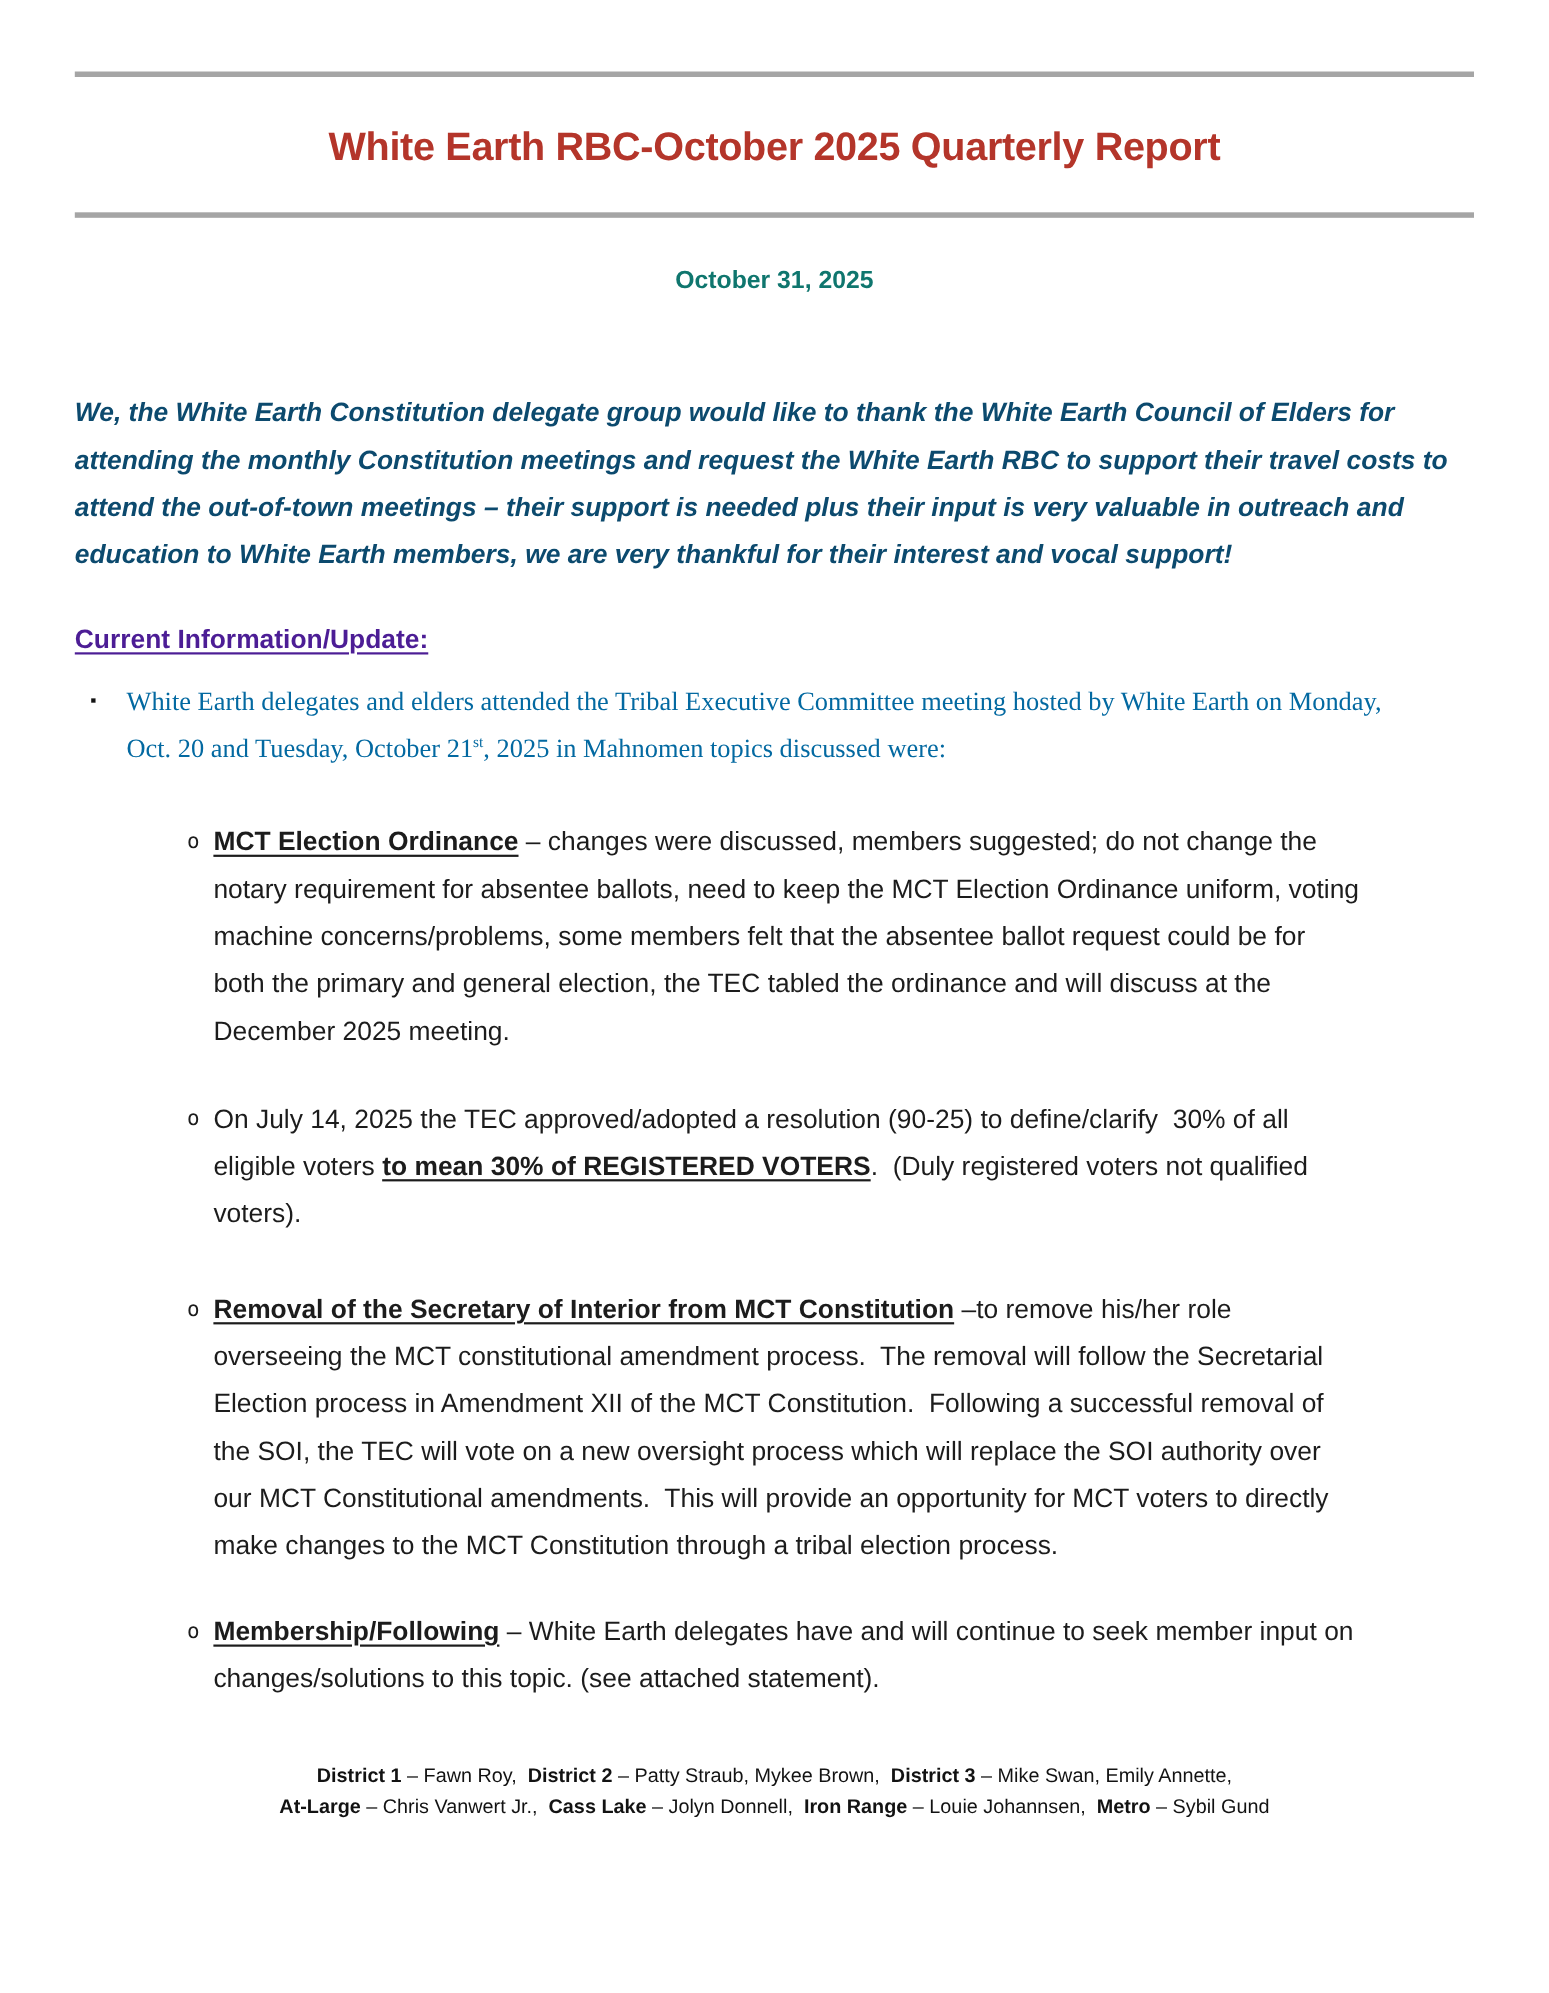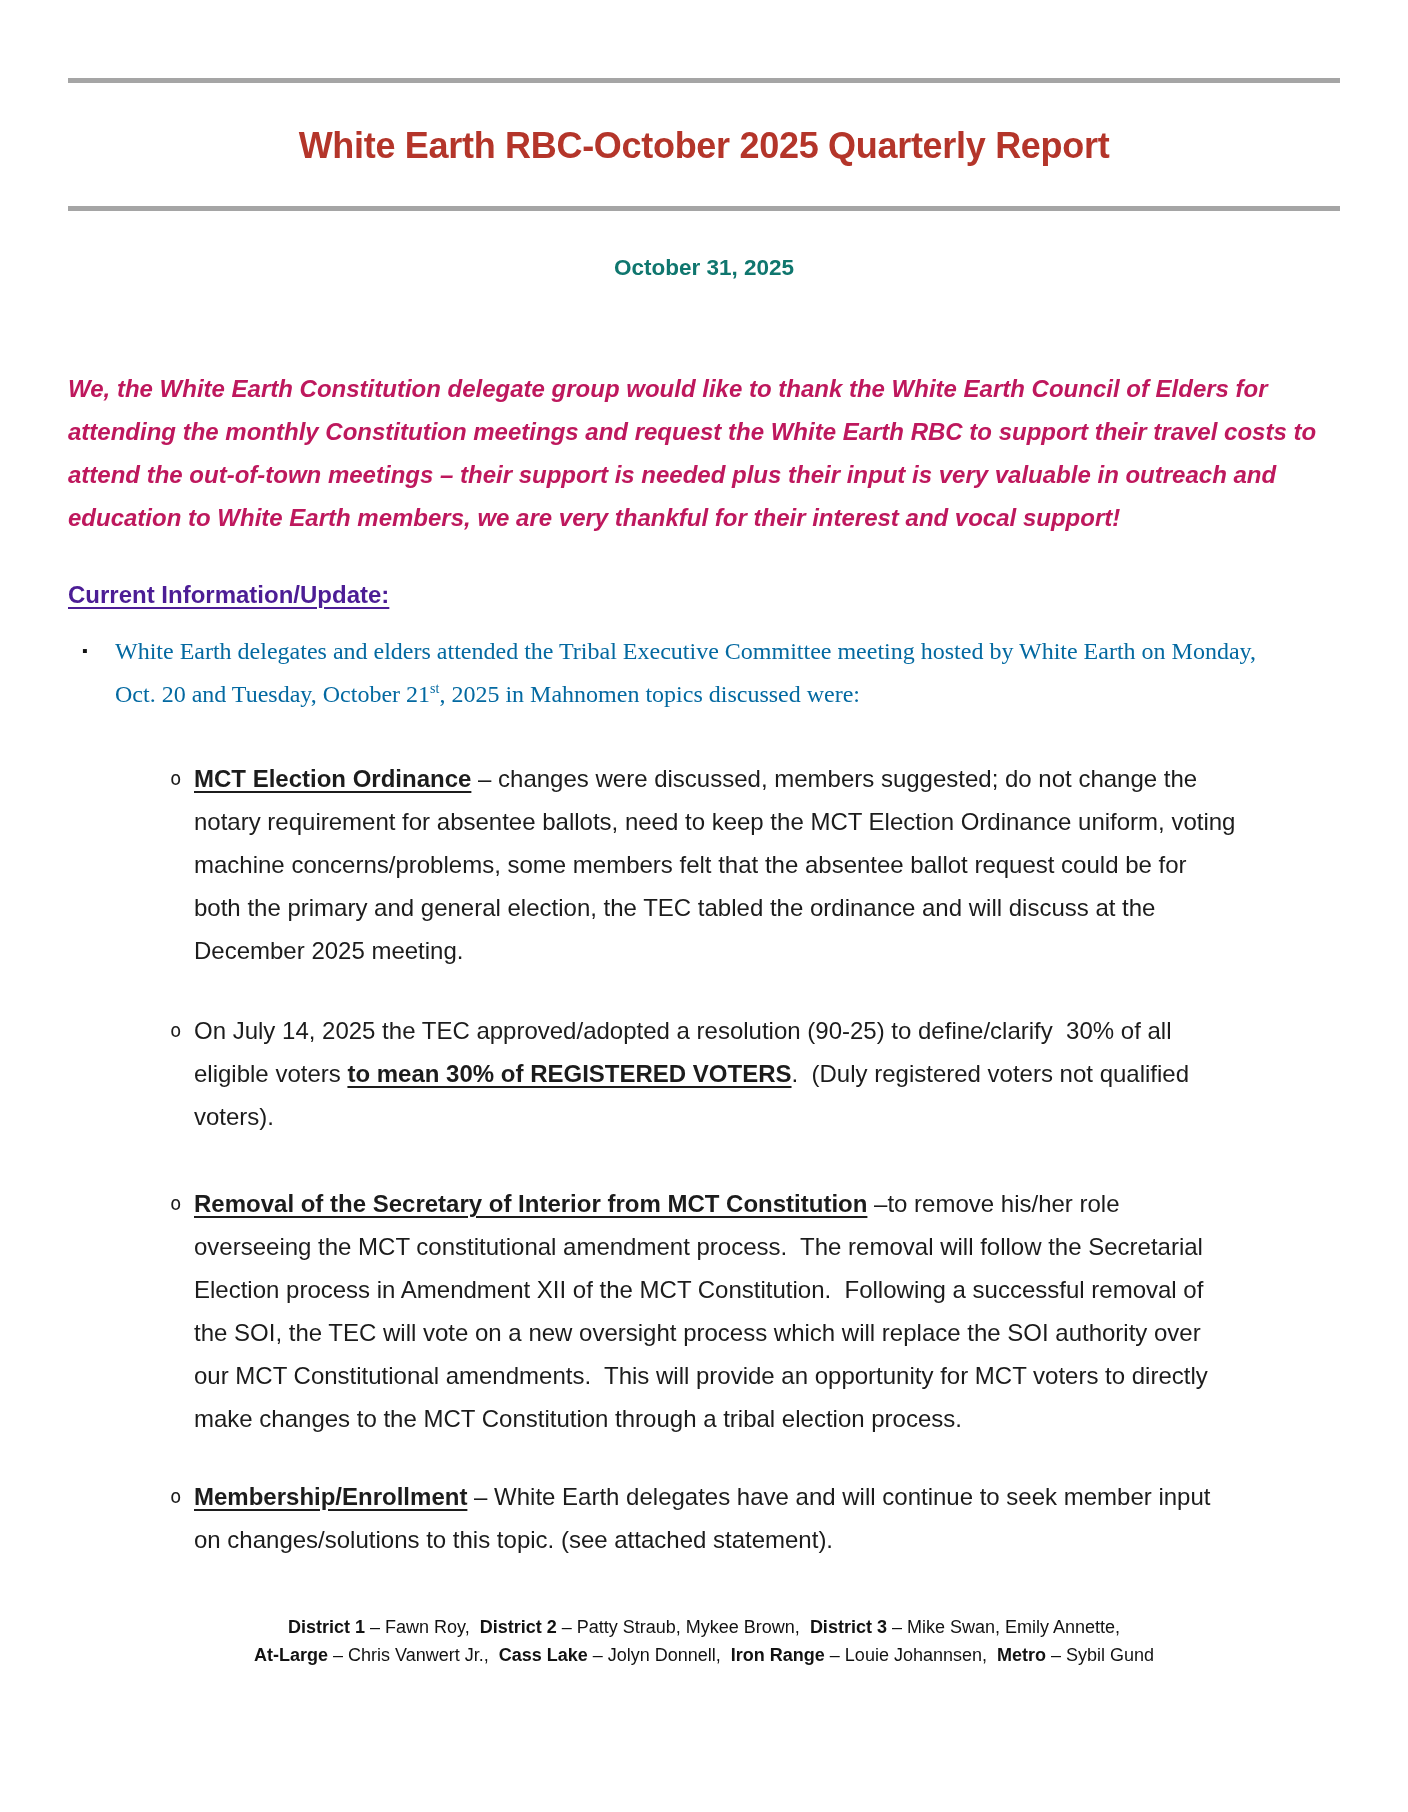--- a/index.html
+++ b/index.html
@@ -1,20 +1,20 @@
 <!DOCTYPE html>
 <html><head>
 <meta charset="utf-8">
 <style>
   html,body{margin:0;padding:0;background:#ffffff;}
   .page{
     position:relative;
     width:1408px;height:1812px;
     box-sizing:border-box;
-    padding:14px 68px;
+    padding:1px 68px;
     background:#ffffff;
     font-family:"Liberation Sans",sans-serif;
     color:#1c1c1c;
     overflow:hidden;
   }
   .rule{height:5px;background:#a5a5a5;border:0;}
   .rule-top{margin-top:64px;}
   .rule-header{margin-top:37px;}
   .title{
     margin:40px 0 0;
@@ -33,21 +33,21 @@
     margin:41px 0 0;
     text-align:center;
     font-size:22.5px;line-height:31px;
     font-weight:700;color:#0f766e;
   }
   .intro{
     margin:84px 0 0;
     width:1250px;
     font-size:24px;line-height:43px;
     font-weight:700;font-style:italic;
-    white-space:pre-wrap;color:#be185d;
+    white-space:pre-wrap;color:#0c4a6e;
   }
   .section-heading{
     margin:34px 0 0;
     font-size:24px;line-height:43px;
     font-weight:700;
     text-decoration:underline;
     text-underline-offset:4px;
     text-decoration-thickness:2px;
     color:#4c1d95;
   }
@@ -125,20 +125,20 @@
     <div class="stext"><span>On July 14, 2025 the TEC approved/adopted a resolution (90-25) to define/clarify  30% of all eligible voters </span><span class="bu">to mean 30% of REGISTERED VOTERS</span><span>.  (Duly registered voters not qualified voters).</span></div>
   </div>
 
   <div class="sub m44">
     <span class="marker">o</span>
     <div class="stext"><span class="bu">Removal of the Secretary of Interior from MCT Constitution</span><span> –to remove his/her role overseeing the MCT constitutional amendment process.  The removal will follow the Secretarial Election process in Amendment XII of the MCT Constitution.  Following a successful removal of the SOI, the TEC will vote on a new oversight process which will replace the SOI authority over our MCT Constitutional amendments.  This will provide an opportunity for MCT voters to directly make changes to the MCT Constitution through a tribal election process.</span></div>
   </div>
 
   <div class="sub m35">
     <span class="marker">o</span>
-    <div class="stext"><span class="bu">Membership/Enrollment</span><span> – White Earth delegates have and will continue to seek member input on changes/solutions to this topic. (see attached statement).</span></div>
+    <div class="stext"><span class="bu">Membership/Following</span><span> – White Earth delegates have and will continue to seek member input on changes/solutions to this topic. (see attached statement).</span></div>
   </div>
 
   <p class="footer-line footer"><b>District 1</b><span> – Fawn Roy,  </span><b>District 2</b><span> – Patty Straub, Mykee Brown,  </span><b>District 3</b><span> – Mike Swan, Emily Annette,</span></p>
 
   <p class="footer-line"><b>At-Large</b><span> – Chris Vanwert Jr.,  </span><b>Cass Lake</b><span> – Jolyn Donnell,  </span><b>Iron Range</b><span> – Louie Johannsen,  </span><b>Metro</b><span> – Sybil Gund</span></p>
 
 </div>
 
 </body></html>

